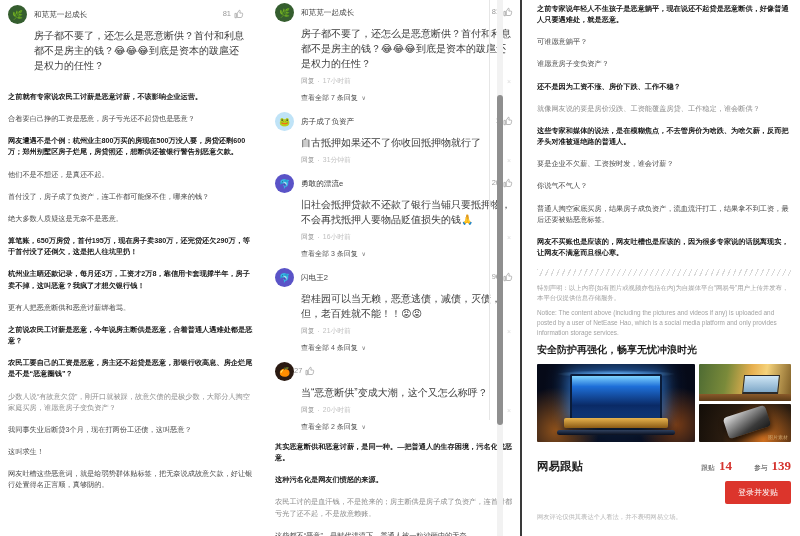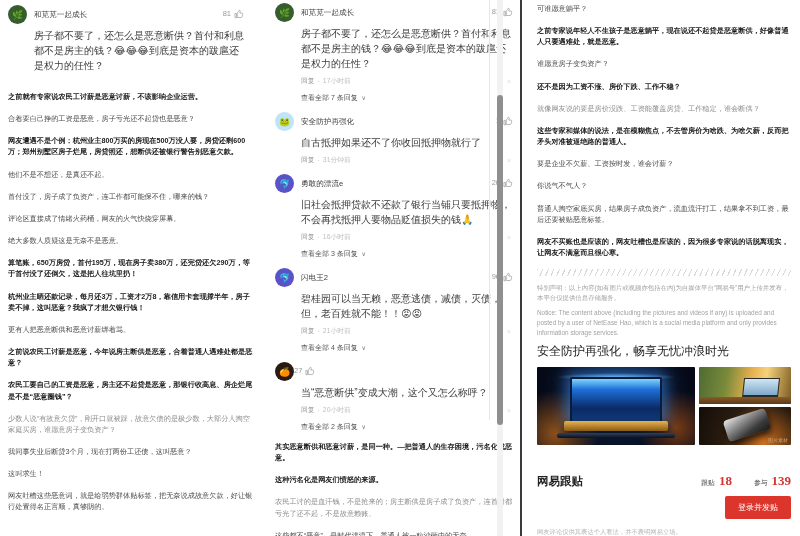--- a/index.html
+++ b/index.html
@@ -36,21 +36,21 @@
   
   .sep-light{position:absolute;left:489px;top:0;height:420px;width:1px;background:#e6e6e6;}
   .scroll-track{position:absolute;left:497px;top:0;height:536px;width:6px;background:#f2f2f2;}
   .scroll-thumb{position:absolute;left:497px;top:95px;height:330px;width:6px;background:#8f8f8f;border-radius:3px;}
   .sep-dark{position:absolute;left:520px;top:0;height:536px;width:2px;background:#3a3a3a;}
 
   
   .slash-div{height:7px;margin:4px 0 7px 0;
      background:repeating-linear-gradient(115deg,#d9d9d9 0 1px,transparent 1px 5px);}
   .disc{font-size:6.4px;line-height:1.55;color:#a3a3a3;margin:0 0 5px 0;}
-  .ad-title{font-size:12px;font-weight:400;color:#1a1a1a;margin:4px 0 7px 0;}
+  .ad-title{font-size:10px;font-weight:700;color:#1a1a1a;margin:4px 0 7px 0;}
   .ad-row{display:flex;gap:4px;height:78px;}
   .ad-main{flex:1;position:relative;overflow:hidden;border-radius:1px;
      background:
        radial-gradient(circle at 12% 85%, rgba(255,140,30,.55), transparent 28%),
        radial-gradient(circle at 88% 78%, rgba(255,120,20,.45), transparent 25%),
        radial-gradient(circle at 50% 30%, #14325e, #060a18 75%);}
   .ad-main .screen{position:absolute;left:50%;top:10px;transform:translateX(-50%);
      width:88px;height:42px;border:2px solid #0a1c3a;border-radius:2px;
      background:linear-gradient(180deg,#7fd4ff 0%,#1e6fd8 25%,#0a2a66 70%,#123a7a 100%);
      box-shadow:0 0 14px 4px rgba(60,150,255,.55);}
@@ -70,21 +70,21 @@
   .ad-top .sill{position:absolute;left:0;bottom:0;width:100%;height:7px;background:linear-gradient(180deg,#8a5a2a,#5a3a18);}
   .ad-bot{flex:1;position:relative;overflow:hidden;border-radius:1px;
      background:radial-gradient(circle at 70% 95%, #d07020, #2a1c10 55%, #120d08 100%);}
   .ad-bot .phone{position:absolute;left:26px;top:7px;width:44px;height:22px;border-radius:4px;
      transform:rotate(-18deg);
      background:linear-gradient(160deg,#e8e8e8 0%,#9a9a9a 30%,#3a3a3a 70%,#1a1a1a 100%);
      box-shadow:0 4px 6px rgba(0,0,0,.7);}
   .ad-bot .wm{position:absolute;right:3px;bottom:2px;font-size:5px;color:#c8a06a;}
 
   
-  .tie{margin-top:28px;}
+  .tie{margin-top:16px;}
   .tie-bar{display:flex;align-items:baseline;}
   .tie-title{font-size:11.5px;font-weight:700;color:#222;}
   .tie-stats{margin-left:auto;display:flex;align-items:baseline;gap:4px;}
   .tie-label{font-size:6.8px;color:#444;}
   .tie-num{font-family:"Liberation Serif","DejaVu Serif",serif;font-size:13px;font-weight:700;color:#d5342f;}
   .tie-gap{width:14px;}
   .tie-btn-row{display:flex;justify-content:flex-end;margin-top:7px;}
   .tie-btn{background:#dc352c;color:#fff;font-size:8px;padding:6px 13px;border:none;border-radius:2px;cursor:pointer;}
   .tie-note{font-size:6.3px;color:#b5b5b5;margin-top:9px;}
 </style>
@@ -106,21 +106,20 @@
         </div>
       </div>
       <div class="cmt-body">房子都不要了，还怎么是恶意断供？首付和利息都不是房主的钱？😂😂😂到底是资本的跋扈还是权力的任性？</div>
     </div>
     <div id="col1-paras">
         <p class="p bold">之前就有专家说农民工讨薪是恶意讨薪，不该影响企业运营。</p>
         <p class="p normal">合着要自己挣的工资是恶意，房子亏光还不起贷也是恶意？</p>
         <p class="p bold">网友遭遇不是个例：杭州业主800万买的房现在500万没人要，房贷还剩600万；郑州别墅区房子烂尾，房贷照还，想断供还被银行警告别恶意欠款。</p>
         <p class="p normal">他们不是不想还，是真还不起。</p>
         <p class="p normal">首付没了，房子成了负资产，连工作都可能保不住，哪来的钱？</p>
-        <p class="p normal">评论区直接成了情绪火药桶，网友的火气快烧穿屏幕。</p>
         <p class="p normal">绝大多数人质疑这是无奈不是恶意。</p>
         <p class="p bold">算笔账，650万房贷，首付195万，现在房子卖380万，还完贷还欠290万，等于首付没了还倒欠，这是把人往坑里扔！</p>
         <p class="p bold">杭州业主晒还款记录，每月还3万，工资才2万8，靠信用卡套现撑半年，房子卖不掉，这叫恶意？我疯了才想欠银行钱！</p>
         <p class="p normal">更有人把恶意断供和恶意讨薪绑着骂。</p>
         <p class="p bold">之前说农民工讨薪是恶意，今年说房主断供是恶意，合着普通人遇难处都是恶意？</p>
         <p class="p bold">农民工要自己的工资是恶意，房主还不起贷是恶意，那银行收高息、房企烂尾是不是“恶意圈钱”？</p>
         <p class="p quote">少数人说“有故意欠贷”，刚开口就被踩，故意欠债的是极少数，大部分人掏空家庭买房，谁愿意房子变负资产？</p>
         <p class="p normal">我同事失业后断贷3个月，现在打两份工还债，这叫恶意？</p>
         <p class="p normal">这叫求生！</p>
         <p class="p normal">网友吐槽这些恶意词，就是给弱势群体贴标签，把无奈说成故意欠款，好让银行处置得名正言顺，真够阴的。</p>
@@ -145,21 +144,21 @@
             <span class="reply">回复</span>
             <span class="dot">·</span>
             <span class="time">17小时前</span>
             <span class="x">×</span>
           </div>
           <div class="cmt-viewall"><span>查看全部 7 条回复</span><span class="chev"> ∨</span></div>
         </div>
         <div class="cmt">
           <div class="cmt-head">
             <div class="avatar" style="background:#bfe3f7">🐸</div>
-            <div class="cmt-name">安全防护再强化</div>
+            <div class="cmt-name">房子成了负资产</div>
             <div class="cmt-like">
               <span>1</span>
               <span><svg width="10" height="10" viewBox="0 0 16 16">
                   <path d="M1.5 7h2.3v7H1.5zM5.3 13.6h5.9c.8 0 1.5-.5 1.7-1.3l1-4A1.5 1.5 0 0 0 12.4 6.5H9.3l.6-3A1.4 1.4 0 0 0 8.5 1.9L5.3 6.6z" fill="none" stroke="#999" stroke-width="1.1"></path>
                 </svg></span>
             </div>
           </div>
           <div class="cmt-body">自古抵押如果还不了你收回抵押物就行了</div>
           <div class="cmt-meta">
             <span class="reply">回复</span>
@@ -236,22 +235,22 @@
       </div>
   </section>
 
   <div class="sep-light"></div>
   <div class="scroll-track"></div>
   <div class="scroll-thumb"></div>
   <div class="sep-dark"></div>
 
   <section class="col col3">
     <div id="col3-paras">
+        <p class="p bold">之前专家说年轻人不生孩子是恶意躺平，现在说还不起贷是恶意断供，好像普通人只要遇难处，就是恶意。</p>
         <p class="p normal">可谁愿意躺平？</p>
-        <p class="p bold">之前专家说年轻人不生孩子是恶意躺平，现在说还不起贷是恶意断供，好像普通人只要遇难处，就是恶意。</p>
         <p class="p normal">谁愿意房子变负资产？</p>
         <p class="p bold">还不是因为工资不涨、房价下跌、工作不稳？</p>
         <p class="p quote">就像网友说的要是房价没跌、工资能覆盖房贷、工作稳定，谁会断供？</p>
         <p class="p bold">这些专家和媒体的说法，是在模糊焦点，不去管房价为啥跌、为啥欠薪，反而把矛头对准被逼绝路的普通人。</p>
         <p class="p normal">要是企业不欠薪、工资按时发，谁会讨薪？</p>
         <p class="p normal">你说气不气人？</p>
         <p class="p normal">普通人掏空家底买房，结果房子成负资产，流血流汗打工，结果拿不到工资，最后还要被贴恶意标签。</p>
         <p class="p bold">网友不买账也是应该的，网友吐槽也是应该的，因为很多专家说的话脱离现实，让网友不满意而且很心寒。</p>
       </div>
 
@@ -277,21 +276,21 @@
           <div class="wm">图片素材</div>
         </div>
       </div>
     </div>
 
     <div class="tie">
       <div class="tie-bar">
         <span class="tie-title">网易跟贴</span>
         <span class="tie-stats">
           <span class="tie-label">跟贴</span>
-          <span class="tie-num">18</span>
+          <span class="tie-num">14</span>
           <span class="tie-gap"></span>
           <span class="tie-label">参与</span>
           <span class="tie-num">139</span>
         </span>
       </div>
       <div class="tie-btn-row">
         <button class="tie-btn">登录并发贴</button>
       </div>
       <div class="tie-note">网友评论仅供其表达个人看法，并不表明网易立场。</div>
     </div>

